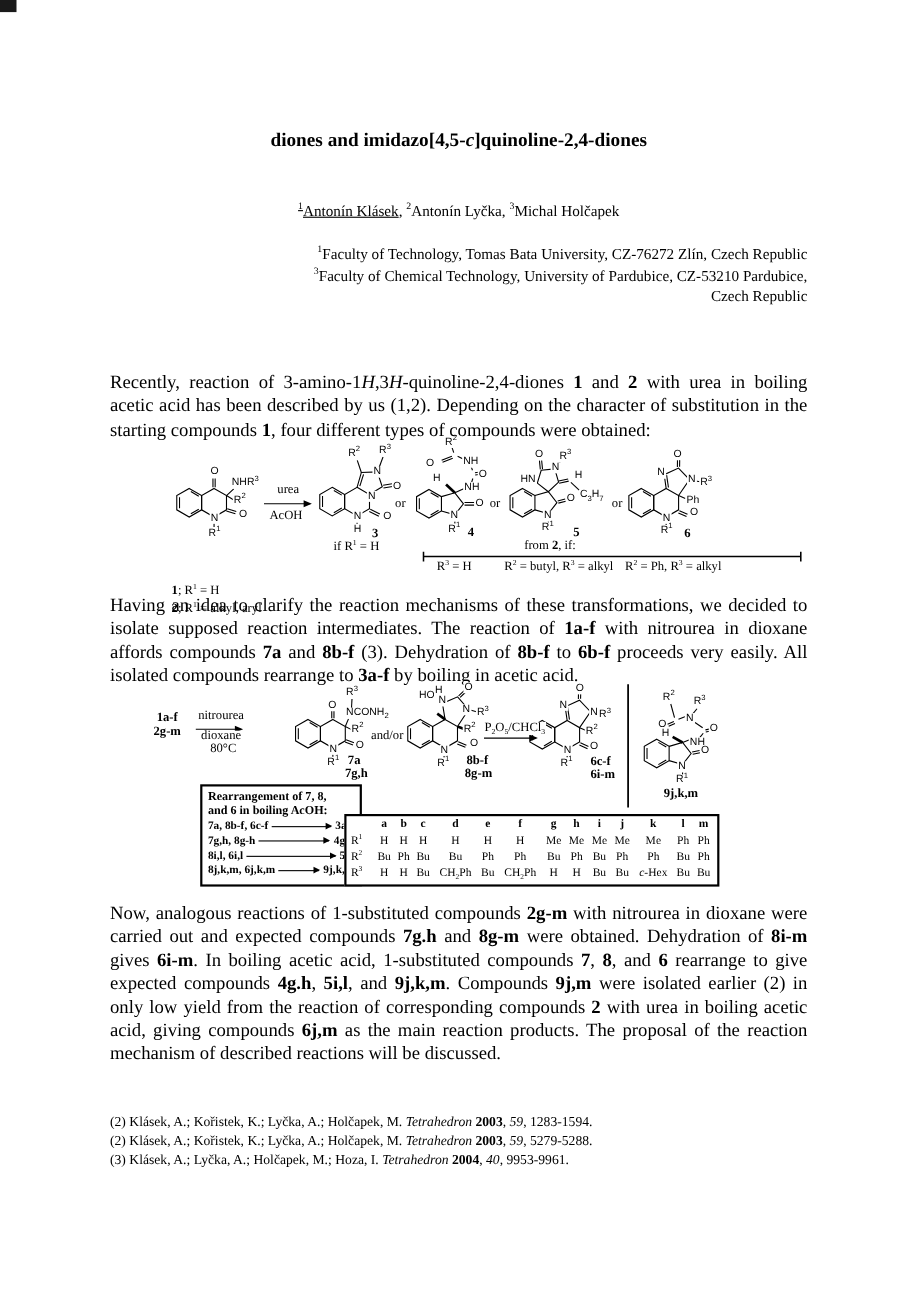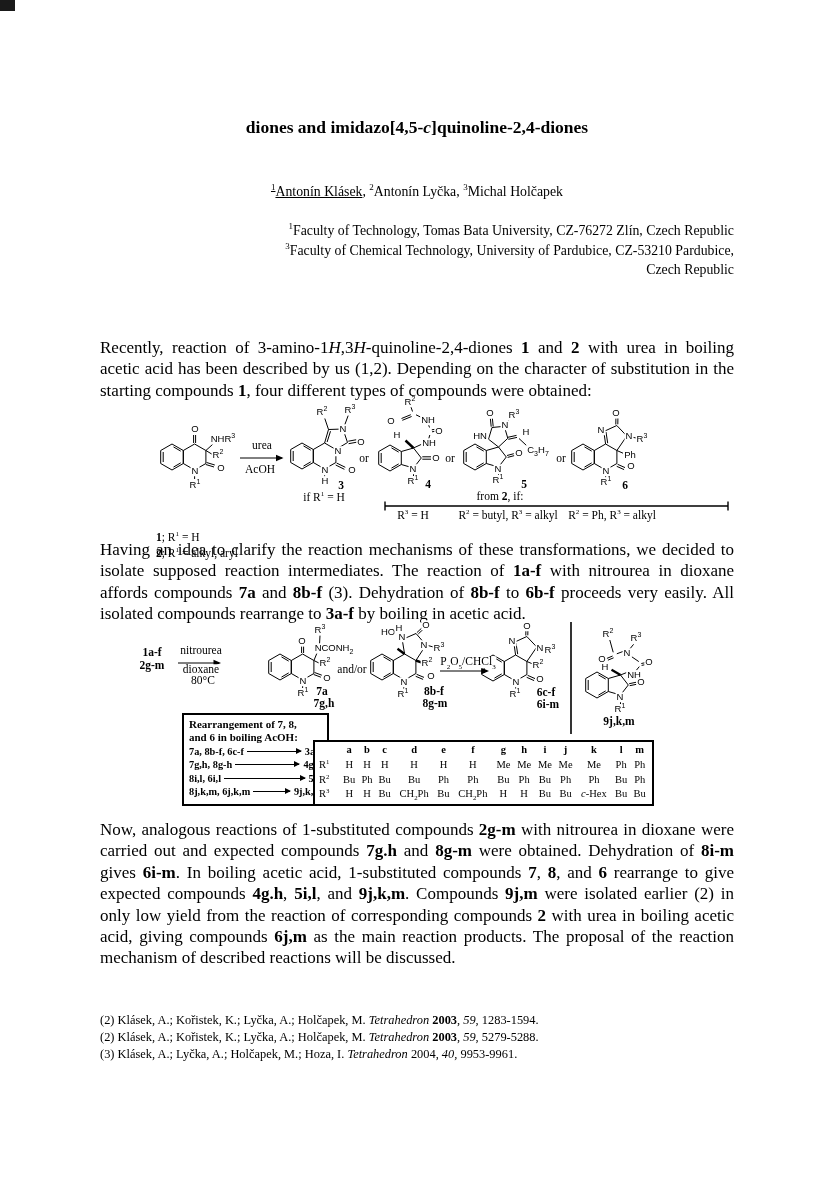--- a/index.html
+++ b/index.html
@@ -383,15 +383,15 @@
       <span class="lbl atom" style="left: 520px; top: 91px;"><span>R</span><sup>1</sup></span>
       <span class="lbl cap" style="left: 519px; top: 104px;"><span>9j,k,m</span></span>
     </div>
 
   <p class="abs body" id="p3"><span>Now, analogous reactions of 1-substituted compounds </span><span style="font-weight: bold;">2g-m</span><span> with nitrourea in dioxane were carried out and expected compounds </span><span style="font-weight: bold;">7g.h</span><span> and </span><span style="font-weight: bold;">8g-m</span><span> were obtained. Dehydration of </span><span style="font-weight: bold;">8i-m</span><span> gives </span><span style="font-weight: bold;">6i-m</span><span>. In boiling acetic acid, 1-substituted compounds </span><span style="font-weight: bold;">7</span><span>, </span><span style="font-weight: bold;">8</span><span>, and </span><span style="font-weight: bold;">6</span><span> rearrange to give expected compounds </span><span style="font-weight: bold;">4g.h</span><span>, </span><span style="font-weight: bold;">5i,l</span><span>, and </span><span style="font-weight: bold;">9j,k,m</span><span>. Compounds </span><span style="font-weight: bold;">9j,m</span><span> were isolated earlier (2) in only low yield from the reaction of corresponding compounds </span><span style="font-weight: bold;">2</span><span> with urea in boiling acetic acid, giving compounds </span><span style="font-weight: bold;">6j,m</span><span> as the main reaction products. The proposal of the reaction mechanism of described reactions will be discussed.</span></p>
 
 
   <div class="abs refs">
     <div><span>(2) Klásek, A.; Kořistek, K.; Lyčka, A.; Holčapek, M. </span><span style="font-style: italic;">Tetrahedron</span><span> </span><span style="font-weight: bold;">2003</span><span>, </span><span style="font-style: italic;">59</span><span>, 1283-1594.</span></div>
     <div><span>(2) Klásek, A.; Kořistek, K.; Lyčka, A.; Holčapek, M. </span><span style="font-style: italic;">Tetrahedron</span><span> </span><span style="font-weight: bold;">2003</span><span>, </span><span style="font-style: italic;">59</span><span>, 5279-5288.</span></div>
-    <div><span>(3) Klásek, A.; Lyčka, A.; Holčapek, M.; Hoza, I. </span><span style="font-style: italic;">Tetrahedron</span><span> </span><span style="font-weight: normal; text-align: center;">2004</span><span>, </span><span style="font-style: italic;">40</span><span>, 9953-9961.</span></div>
+    <div><span>(3) Klásek, A.; Lyčka, A.; Holčapek, M.; Hoza, I. </span><span style="font-style: italic;">Tetrahedron</span><span> </span><span style="font-weight: bold; text-align: center;">2004</span><span>, </span><span style="font-style: italic;">40</span><span>, 9953-9961.</span></div>
   </div>
 </div>
 
 </body></html>

